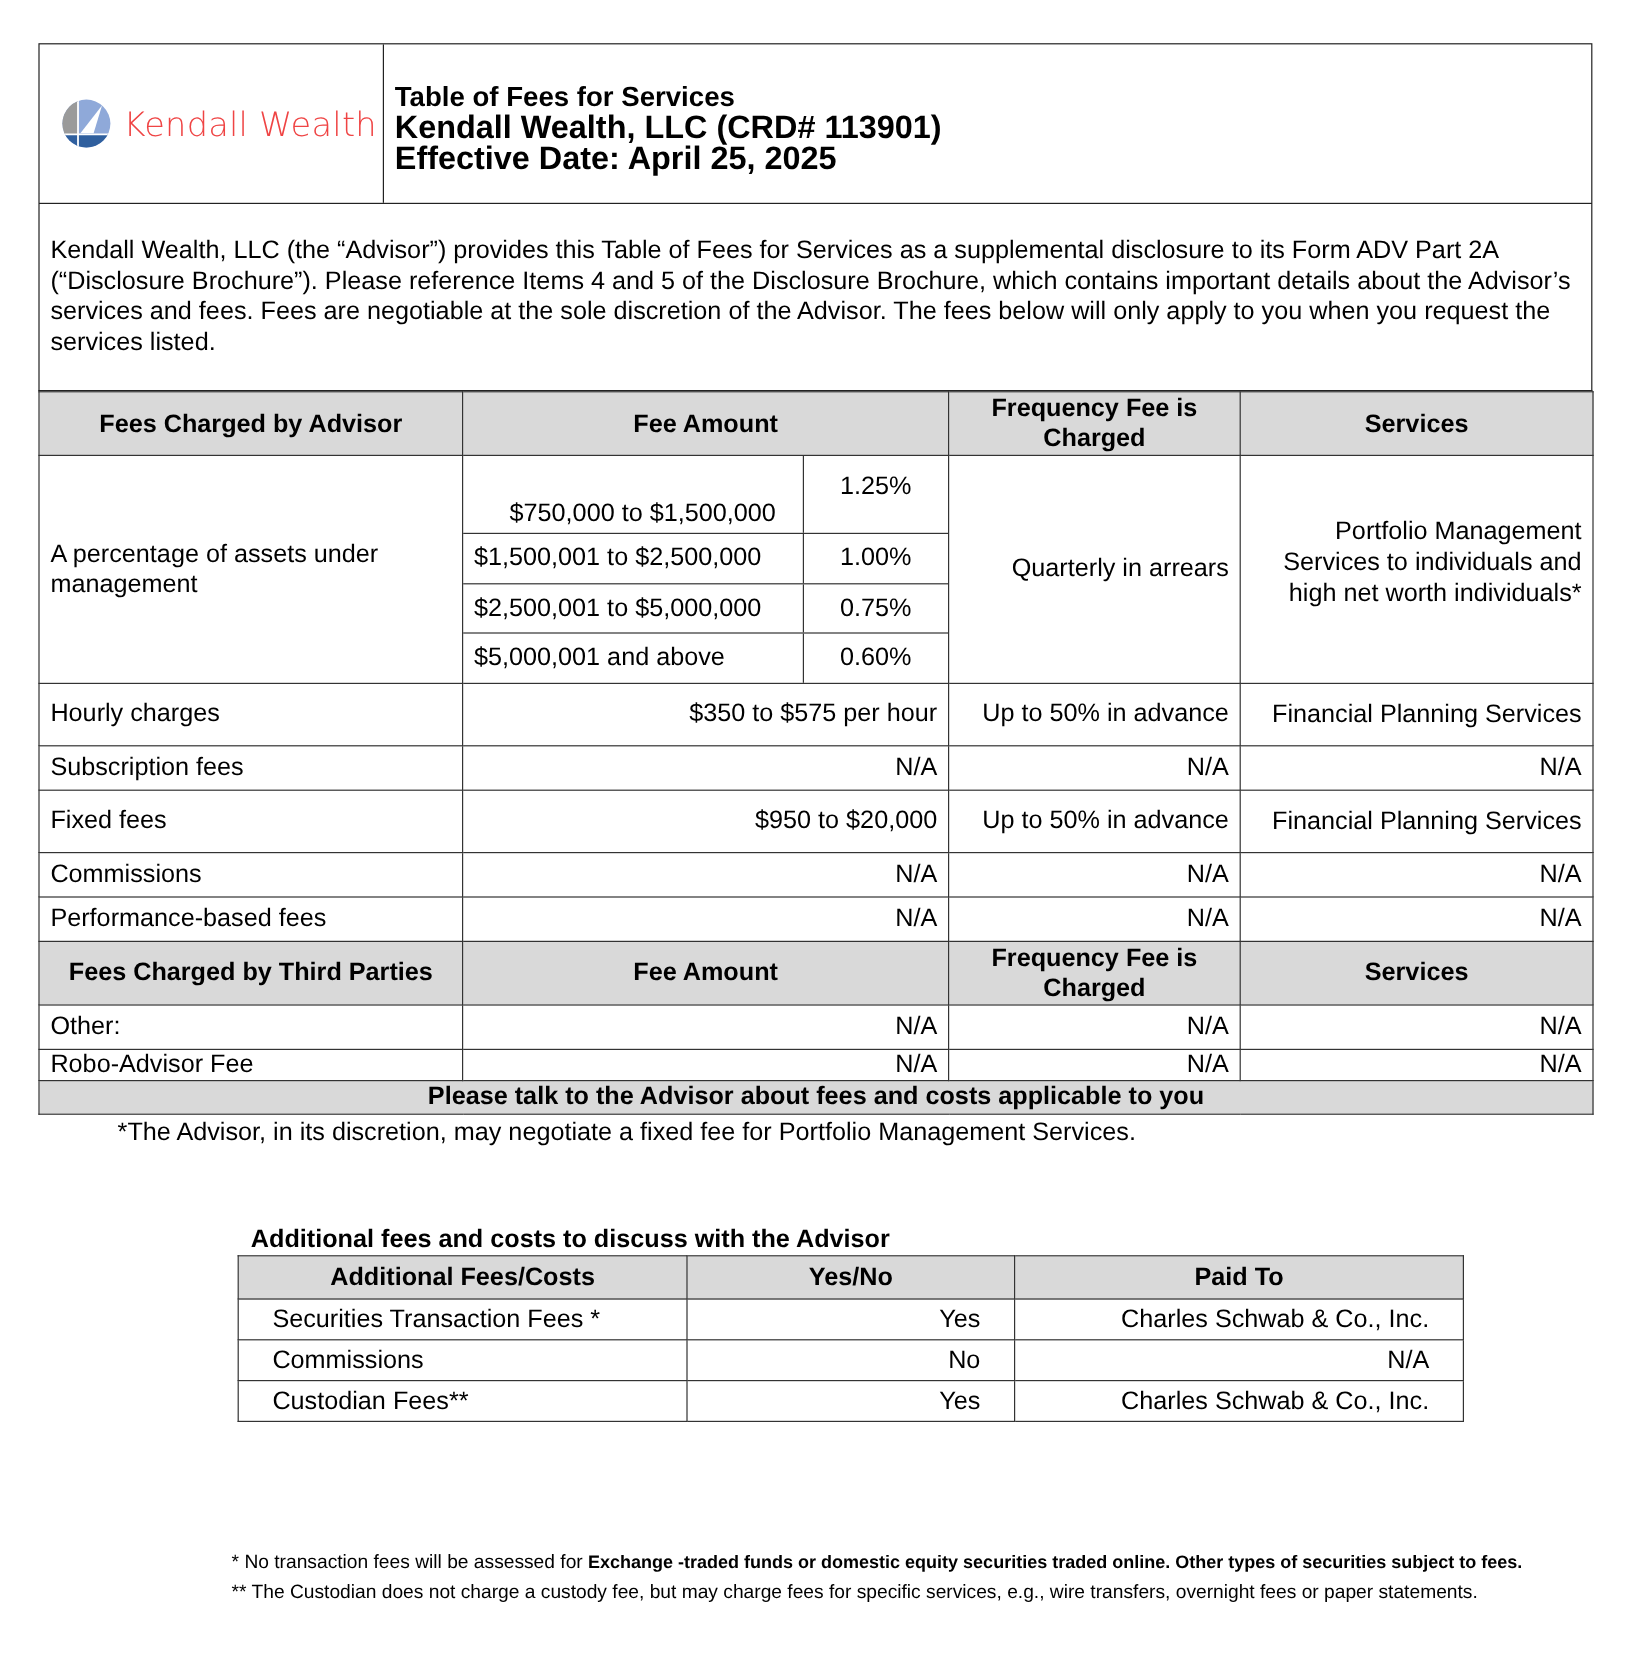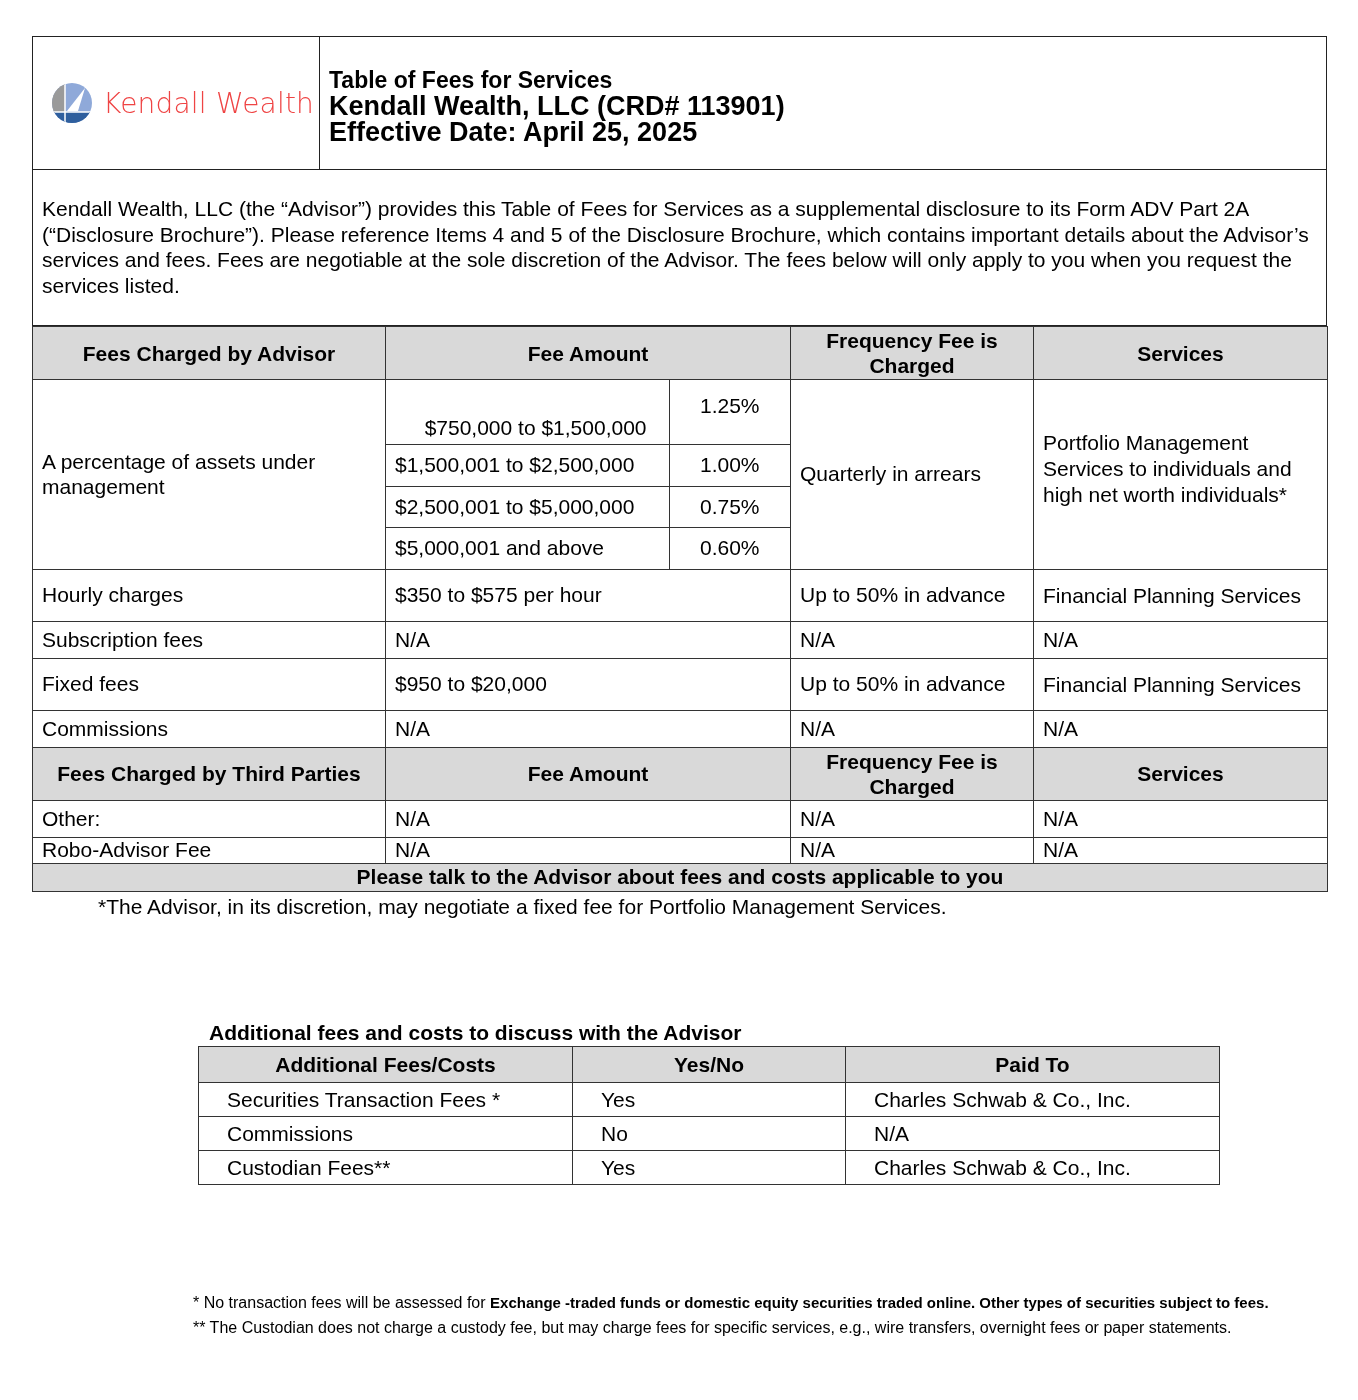--- a/index.html
+++ b/index.html
@@ -17,21 +17,21 @@
   .title-cell div { font-weight: bold; line-height: 26px; }
   .t1 { font-size: 23px; }
   .t2, .t3 { font-size: 27px; }
 
   .intro { border: 1.5px solid #222; border-top: none; padding: 26px 9px 24px 9px; font-size: 21px; line-height: 25.5px; height: 156px; box-sizing: border-box; }
 
   table { border-collapse: collapse; font-size: 21px; }
   .main { width: 1295px; table-layout: fixed; }
   .main td, .main th { border: 1.5px solid #333; padding: 0 9px; }
   .main th { background: #d9d9d9; font-weight: bold; line-height: 25px; }
-  .c { text-align: left; }
+  .c { text-align: right; }
   .main td.inner { padding: 0; }
   .tier { width: 100%; border-collapse: collapse; table-layout: fixed; }
   .tier td { border: none; border-bottom: 1.5px solid #333; padding: 0 9px; height: 40.5px; }
   .tier tr:last-child td { border-bottom: none; }
   .tier td.pct { border-left: 1.5px solid #333; text-align: center; }
   .tier td.rng { text-align: right; padding-right: 22px; }
   .tier tr.first td { height: 50px; }
   .tier tr.first td.rng { vertical-align: bottom; padding-bottom: 4px; }
   .tier tr.first td.pct { vertical-align: top; padding-top: 14px; text-align: center; }
   .tier tr:not(.first) td.rng { text-align: left; }
@@ -141,20 +141,26 @@
       <td class="c">$950 to $20,000</td>
       <td class="c">Up to 50% in advance</td>
       <td class="c" style="line-height:25px">Financial Planning Services</td>
     </tr>
     <tr style="height:37px">
       <td>Commissions</td>
       <td class="c">N/A</td>
       <td class="c">N/A</td>
       <td class="c">N/A</td>
     </tr>
+    <tr style="height:37px">
+      <td>Performance-based fees</td>
+      <td class="c">N/A</td>
+      <td class="c">N/A</td>
+      <td class="c">N/A</td>
+    </tr>
     <tr style="height:53px">
       <th>Fees Charged by Third Parties</th>
       <th>Fee Amount</th>
       <th>Frequency Fee is Charged</th>
       <th>Services</th>
     </tr>
     <tr style="height:37px">
       <td>Other:</td>
       <td class="c">N/A</td>
       <td class="c">N/A</td>

